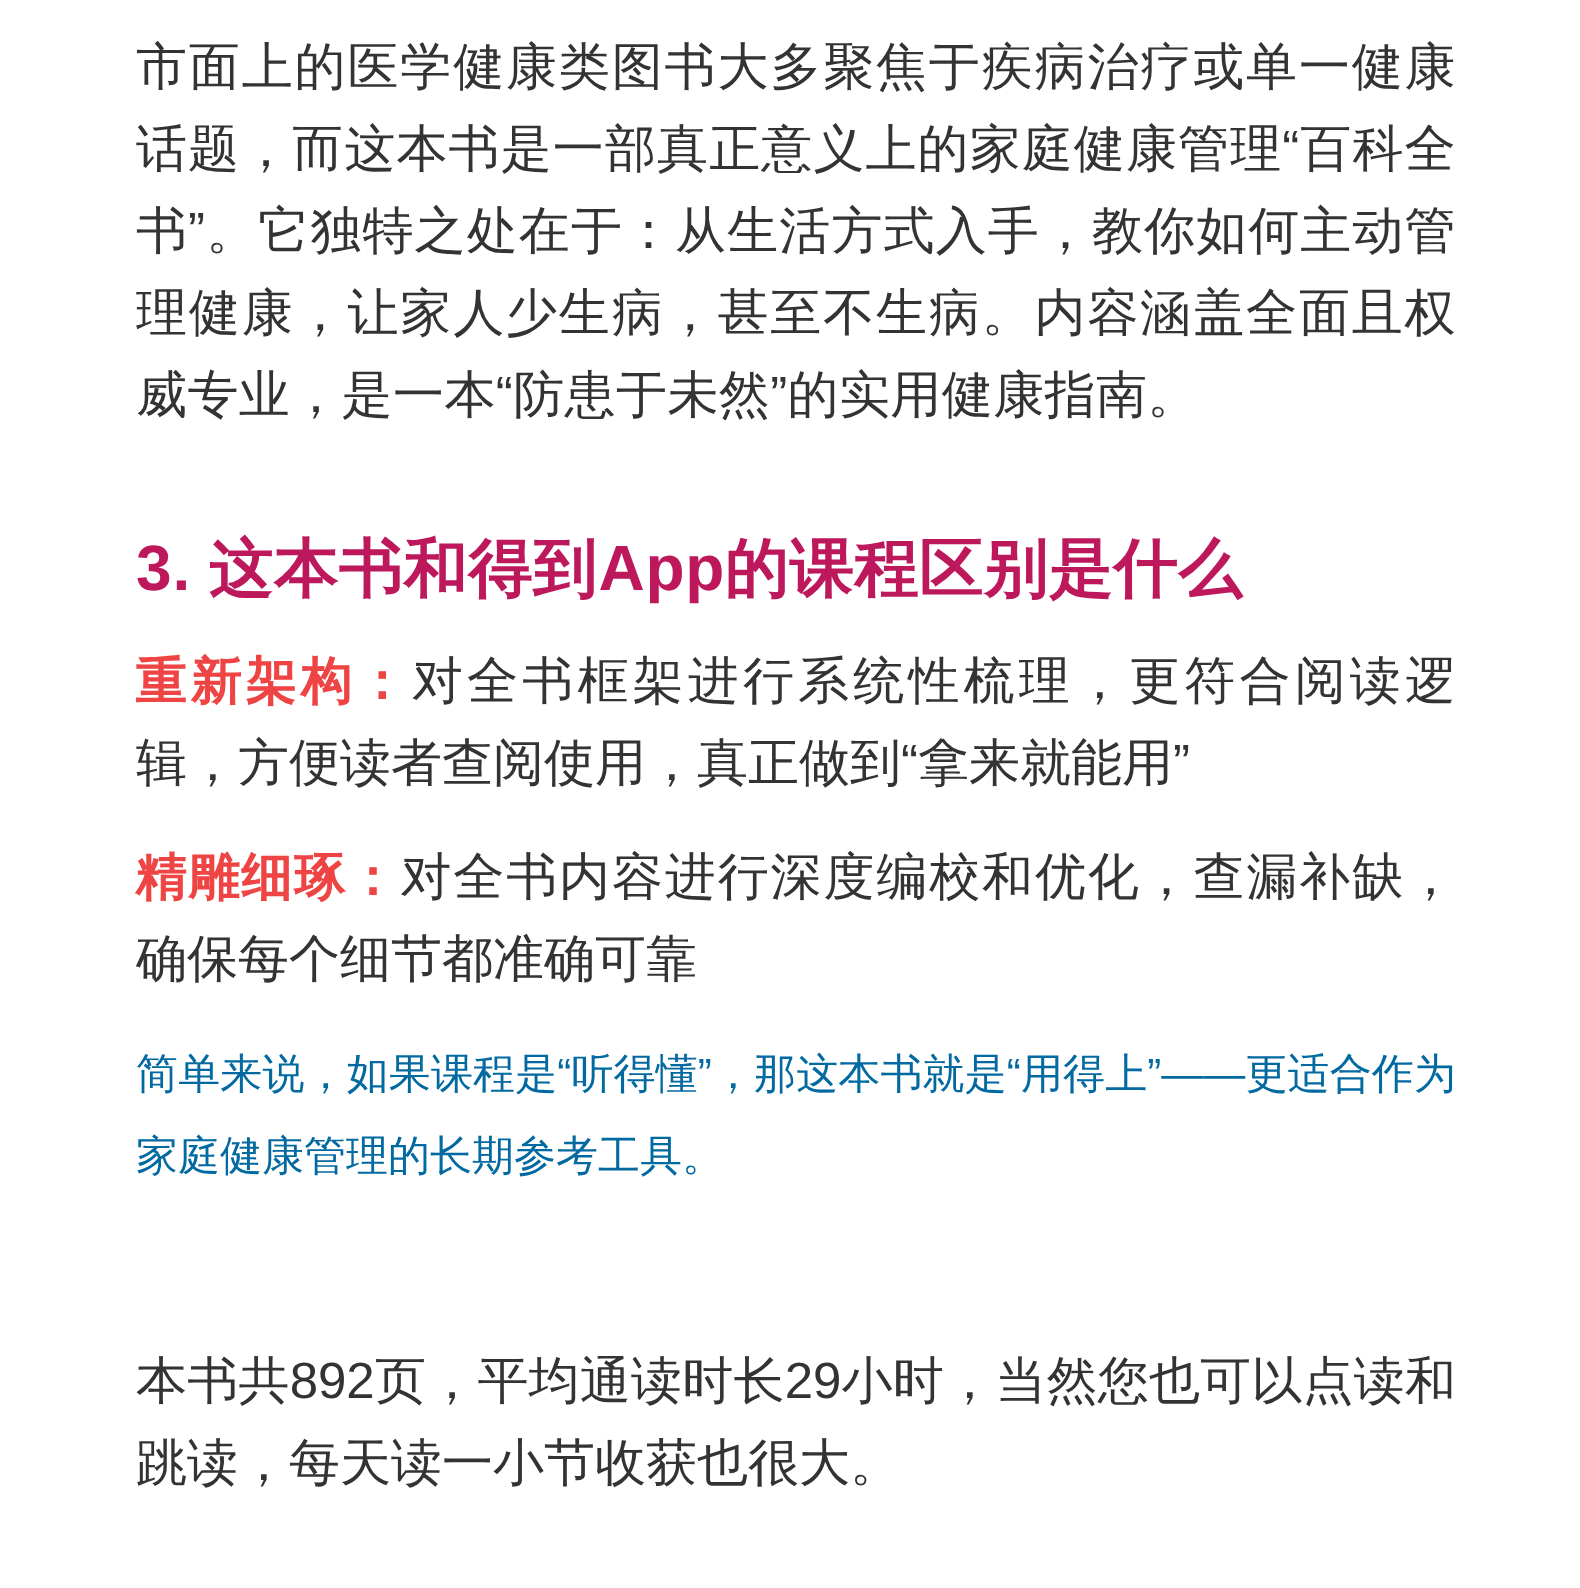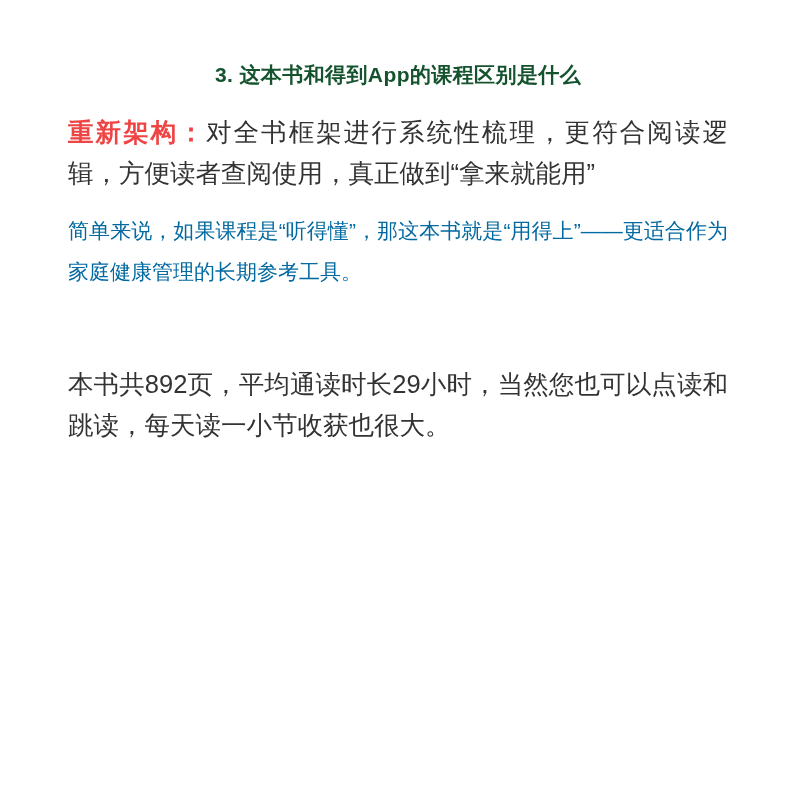--- a/index.html
+++ b/index.html
@@ -23,27 +23,26 @@
   }
   .para {
     font-size: 25.5px;
     line-height: 41px;
     letter-spacing: 0.2px;
     color: #333333;
     margin: 0 0 4px 0;
     text-align: justify;
   }
   .section-heading {
-    font-size: 21px;
+    font-size: 32px;
     font-weight: bold;
-    color: #14532d;
+    color: #be185d;
     letter-spacing: 0.4px;
     margin: 0;
     line-height: 38px;
-    text-align: center;
   }
   .heading-num {
     display: inline;
     font-weight: bold;
   }
   .gap-before-h3 { height: 42px; }
   .gap-after-h3 { height: 18px; }
   .gap-before-h4 { height: 48px; }
   .gap-after-h4 { height: 16px; }
   .item {
@@ -70,35 +69,39 @@
     color: #0369a1;
     margin: 0;
     text-align: justify;
   }
 </style>
 </head>
 <body>
 
 <div class="page">
 
+  <p class="para">市面上的医学健康类图书大多聚焦于疾病治疗或单一健康话题，而这本书是一部真正意义上的家庭健康管理“百科全书”。它独特之处在于：从生活方式入手，教你如何主动管理健康，让家人少生病，甚至不生病。内容涵盖全面且权威专业，是一本“防患于未然”的实用健康指南。</p>
 
   <div class="gap-before-h3"></div>
 
   <h2 class="section-heading">
     <span class="heading-num">3.</span>
     <span>这本书和得到App的课程区别是什么</span>
   </h2>
 
   <div class="gap-after-h3"></div>
 
   <p class="item">
     <span class="item-label">重新架构：</span><span>对全书框架进行系统性梳理，更符合阅读逻辑，方便读者查阅使用，真正做到“拿来就能用”</span>
   </p>
 
 
+  <p class="item">
+    <span class="item-label">精雕细琢：</span><span>对全书内容进行深度编校和优化，查漏补缺，确保每个细节都准确可靠</span>
+  </p>
 
   <p class="closing">简单来说，如果课程是“听得懂”，那这本书就是“用得上”——更适合作为家庭健康管理的长期参考工具。</p>
 
   <div class="gap-before-h4"></div>
 
 
   <div class="gap-after-h4"></div>
 
   <p class="plain-block">本书共892页，平均通读时长29小时，当然您也可以点读和跳读，每天读一小节收获也很大。</p>
 

